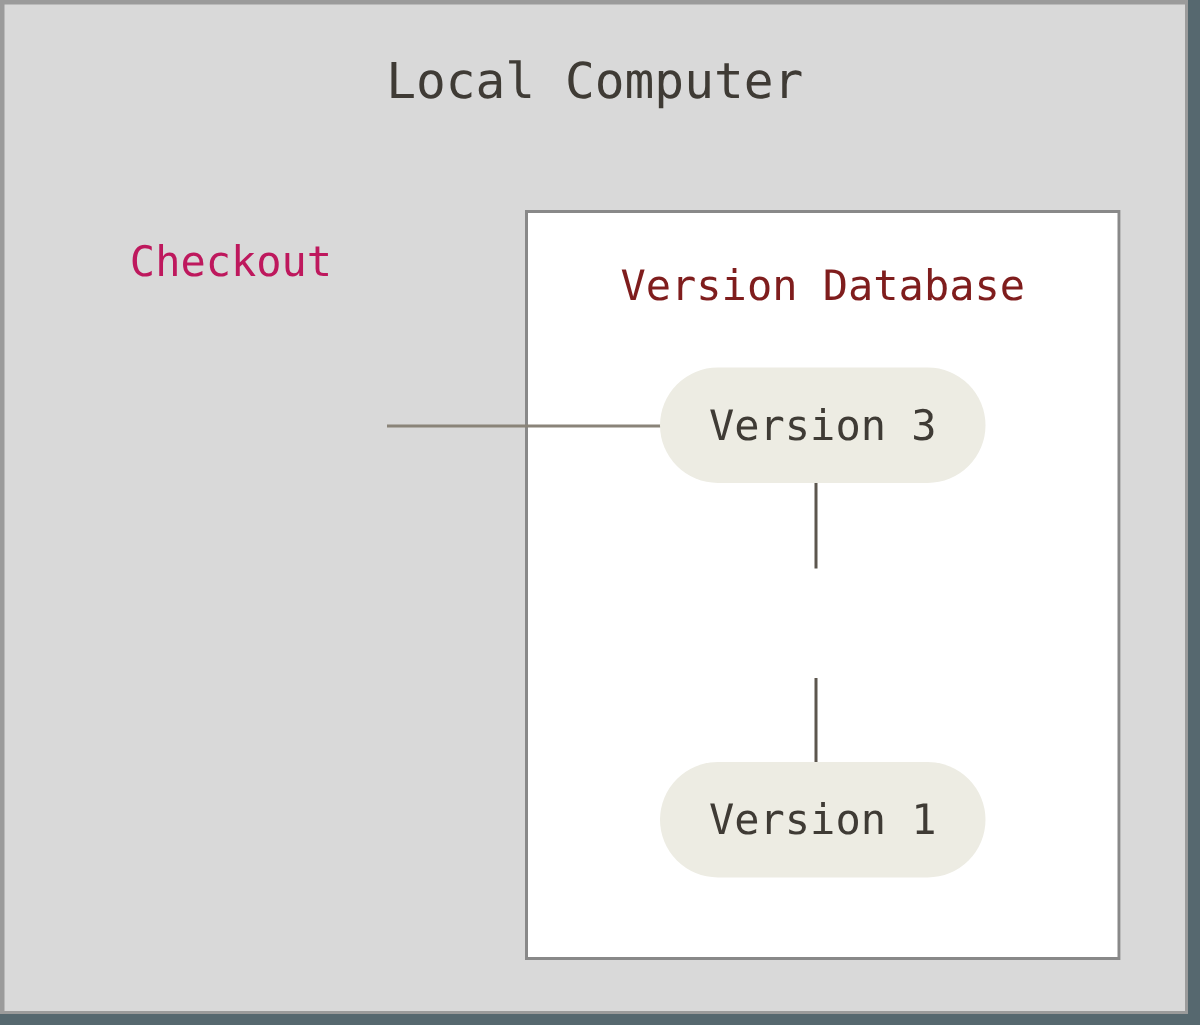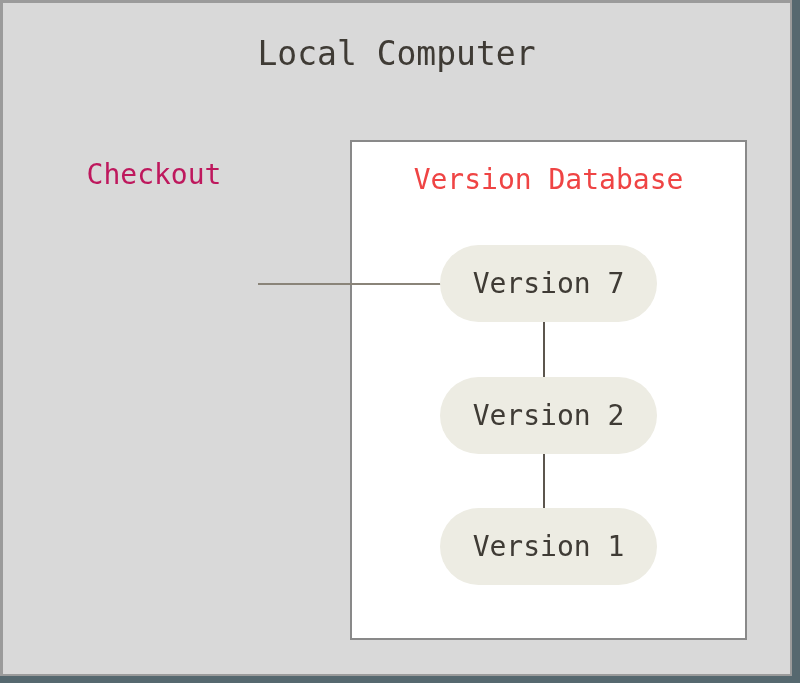--- a/index.html
+++ b/index.html
@@ -58,25 +58,25 @@
     top: 137px;
     width: 397px;
     height: 500px;
     box-sizing: border-box;
     background: #ffffff;
     border: 2px solid #898989;
   }
   .vd-title {
     position: absolute;
     left: 0;
-    top: 21px;
+    top: 32px;
     width: 100%;
     text-align: center;
     font-size: 28px;
-    color: #ef4444;
+    color: #7f1d1d;
     white-space: pre;
   }
   .connector {
     position: absolute;
     background: #8a8479;
   }
   .connector.h-file-v3 {
     left: 255px;
     top: 280px;
     width: 185px;
@@ -128,18 +128,17 @@
 
     <div class="vd-box">
       <div class="vd-title">Version Database</div>
     </div>
 
     <div class="connector h-file-v3"></div>
     <div class="connector vert v3-v2"></div>
     <div class="connector vert v2-v1"></div>
 
 
-    <div class="pill version v3">Version 7</div>
-    <div class="pill version v2">Version 2</div>
+    <div class="pill version v3">Version 3</div>
     <div class="pill version v1">Version 1</div>
 
   </div>
 </div>
 
 </body></html>

